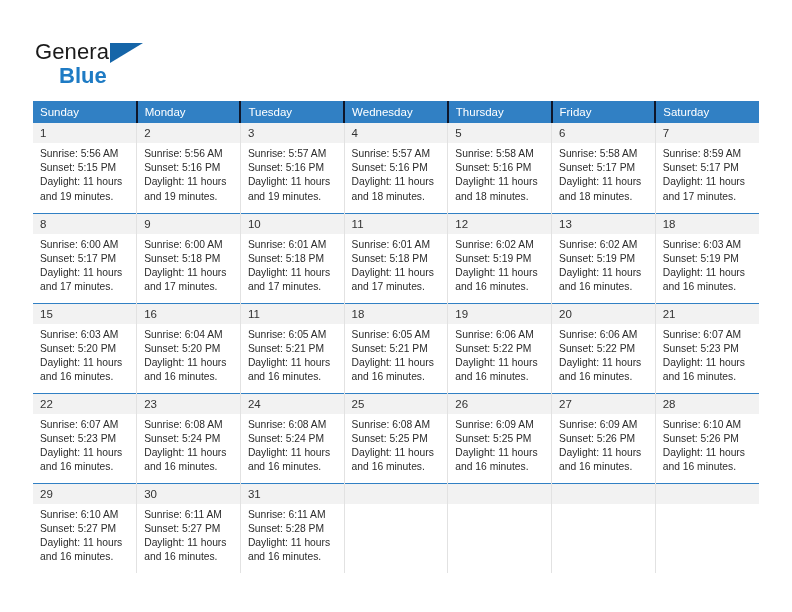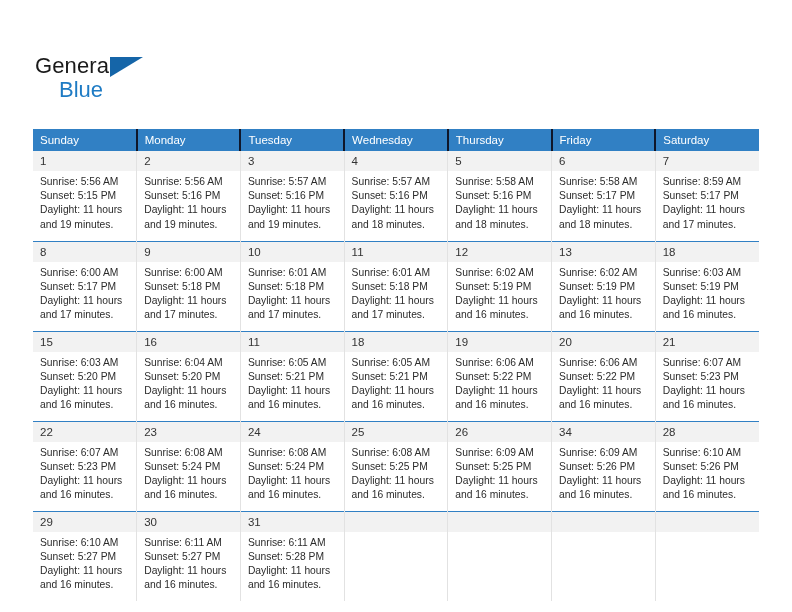--- a/index.html
+++ b/index.html
@@ -21,43 +21,42 @@
     box-sizing: border-box;
     padding: 0 33px;
   }
 
   
   .header {
     height: 101px;
     display: flex;
     align-items: flex-start;
     justify-content: space-between;
-    padding-top: 26px;
+    padding-top: 40px;
     box-sizing: border-box;
-    margin-top: 28px;
   }
   .brand {
     position: relative;
     width: 130px;
     height: 56px;
     padding-left: 2px;
   }
   .brand-top {
     font-size: 22px;
     color: #1a1a1a;
     letter-spacing: 0.1px;
     line-height: 24px;
     font-weight: 400;
   }
   .brand-bottom {
     font-size: 22px;
     color: #1e7bc4;
     line-height: 24px;
     margin-left: 24px;
-    font-weight: 400;
+    font-weight: 700;
   }
   .brand-triangle {
     position: absolute;
     left: 77px;
     top: 3px;
     width: 0;
     height: 0;
     border-left: 33px solid #1565a8;
     border-bottom: 20px solid transparent;
   }
@@ -369,21 +368,21 @@
           </td>
           <td>
             <div class="daynum">26</div>
             <div class="cellbody">
               <div>Sunrise: 6:09 AM</div>
               <div>Sunset: 5:25 PM</div>
               <div class="daylight">Daylight: 11 hours and 16 minutes.</div>
             </div>
           </td>
           <td>
-            <div class="daynum">34</div>
+            <div class="daynum">27</div>
             <div class="cellbody">
               <div>Sunrise: 6:09 AM</div>
               <div>Sunset: 5:26 PM</div>
               <div class="daylight">Daylight: 11 hours and 16 minutes.</div>
             </div>
           </td>
           <td>
             <div class="daynum">28</div>
             <div class="cellbody">
               <div>Sunrise: 6:10 AM</div>

